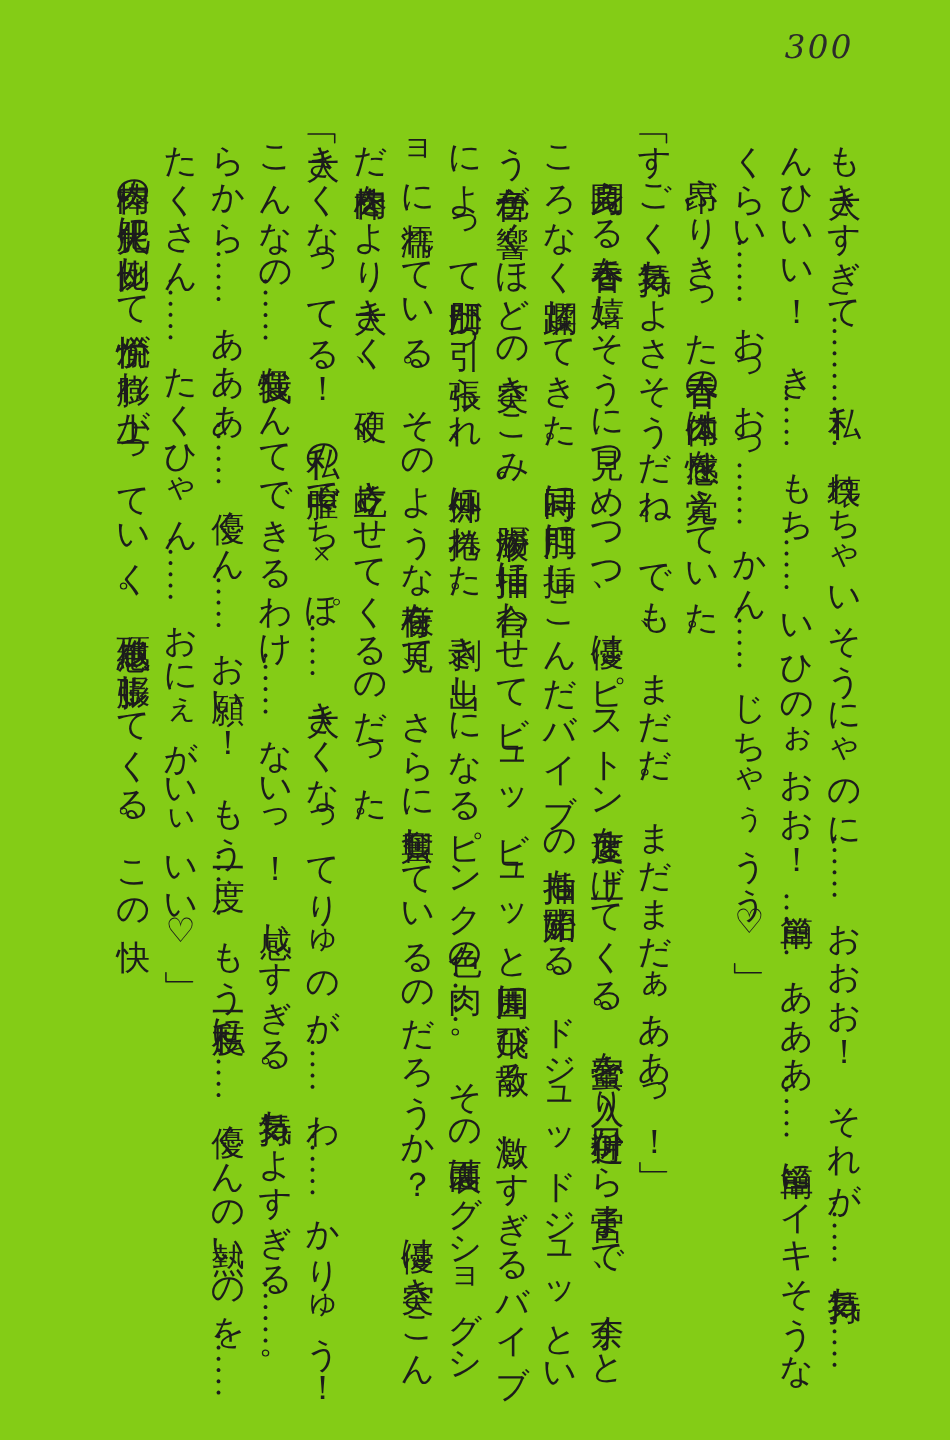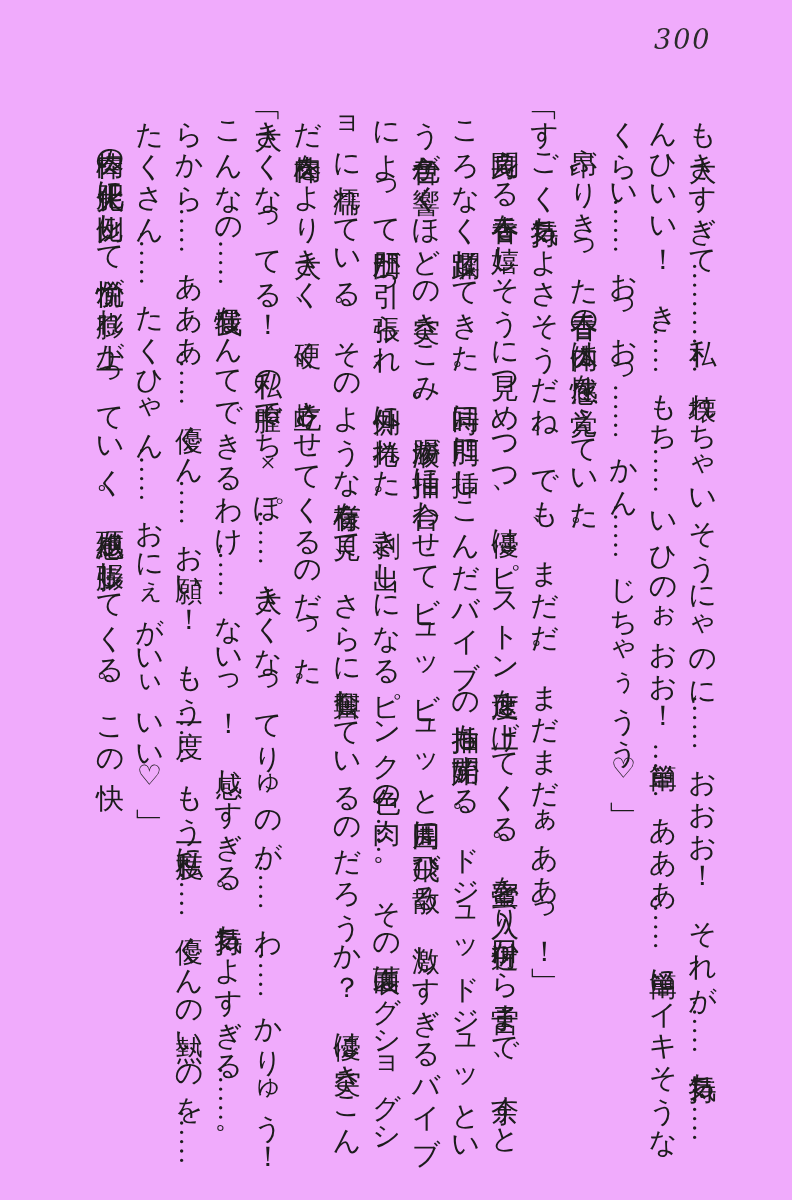--- a/index.html
+++ b/index.html
@@ -4,21 +4,21 @@
 <style>
   html, body {
     margin: 0;
     padding: 0;
     background: #ffffff;
   }
   .page {
     position: relative;
     width: 792px;
     height: 1200px;
-    background: #f0abfc;
+    background: #84cc16;
     overflow: hidden;
     font-family: "Liberation Serif", "DejaVu Serif", serif;
   }
   .page-number {
     position: absolute;
     top: 24px;
     left: 654px;
     font-family: "DejaVu Serif", serif;
     font-style: italic;
     font-size: 27px;

